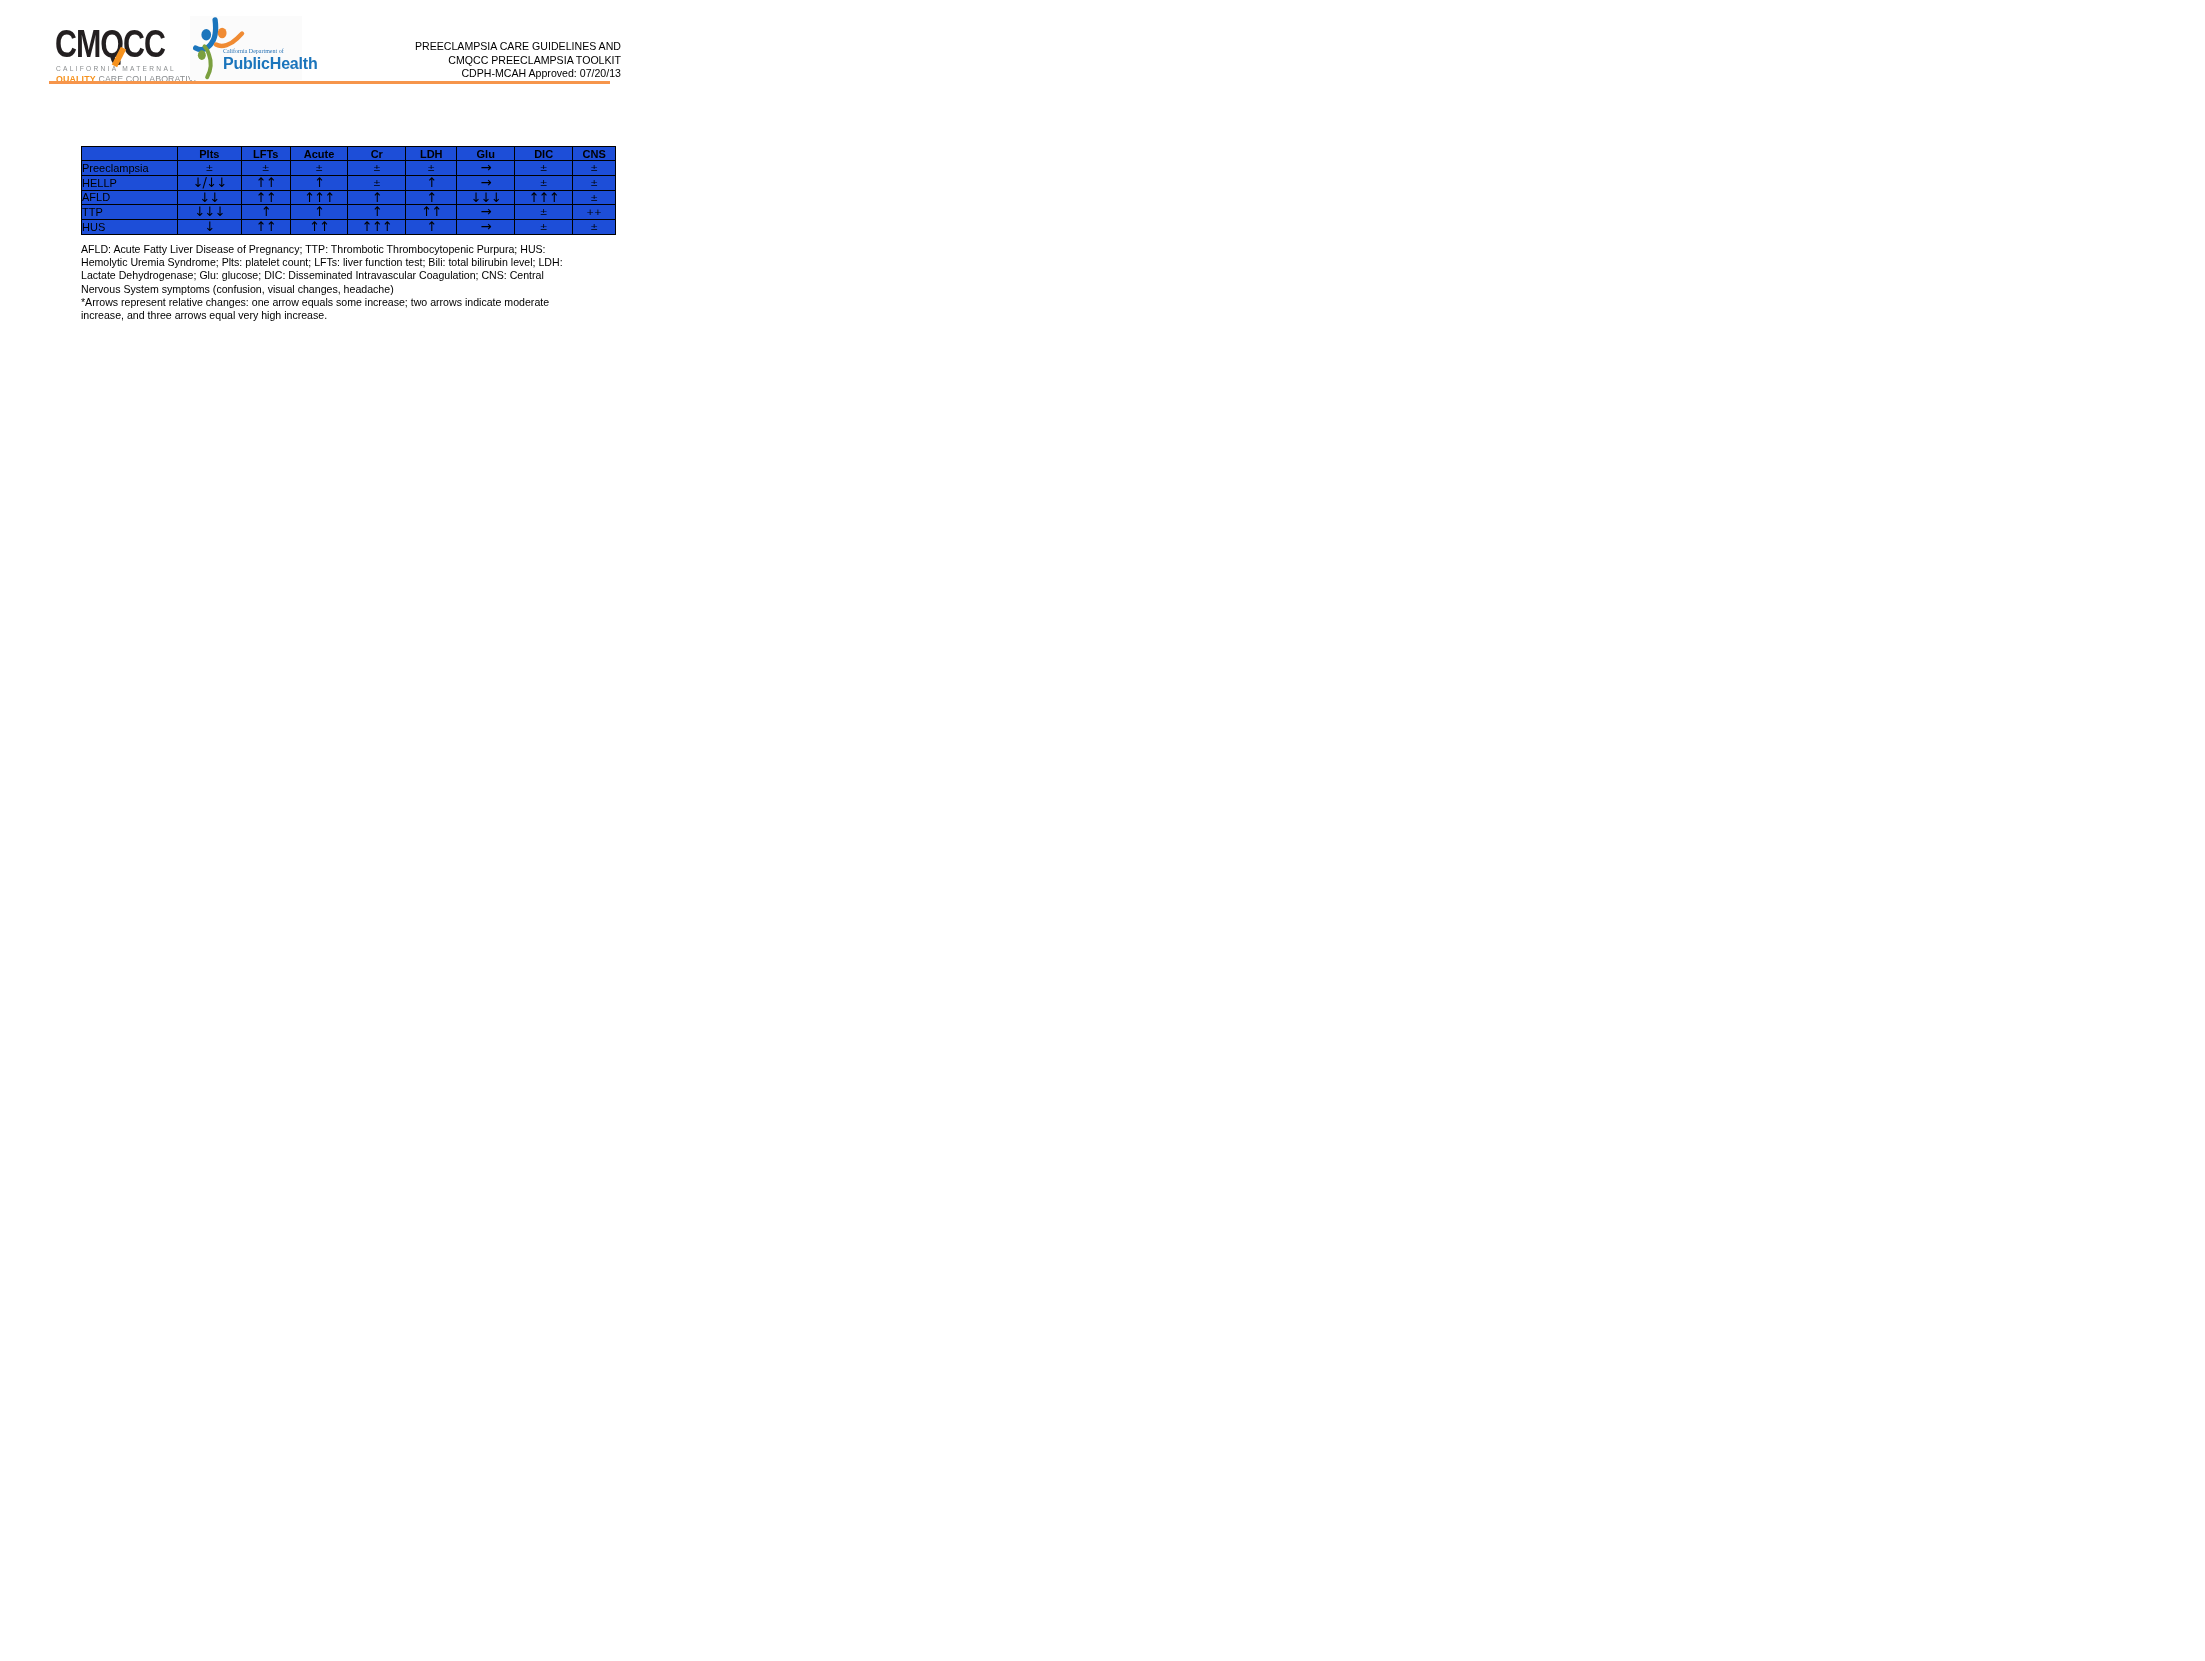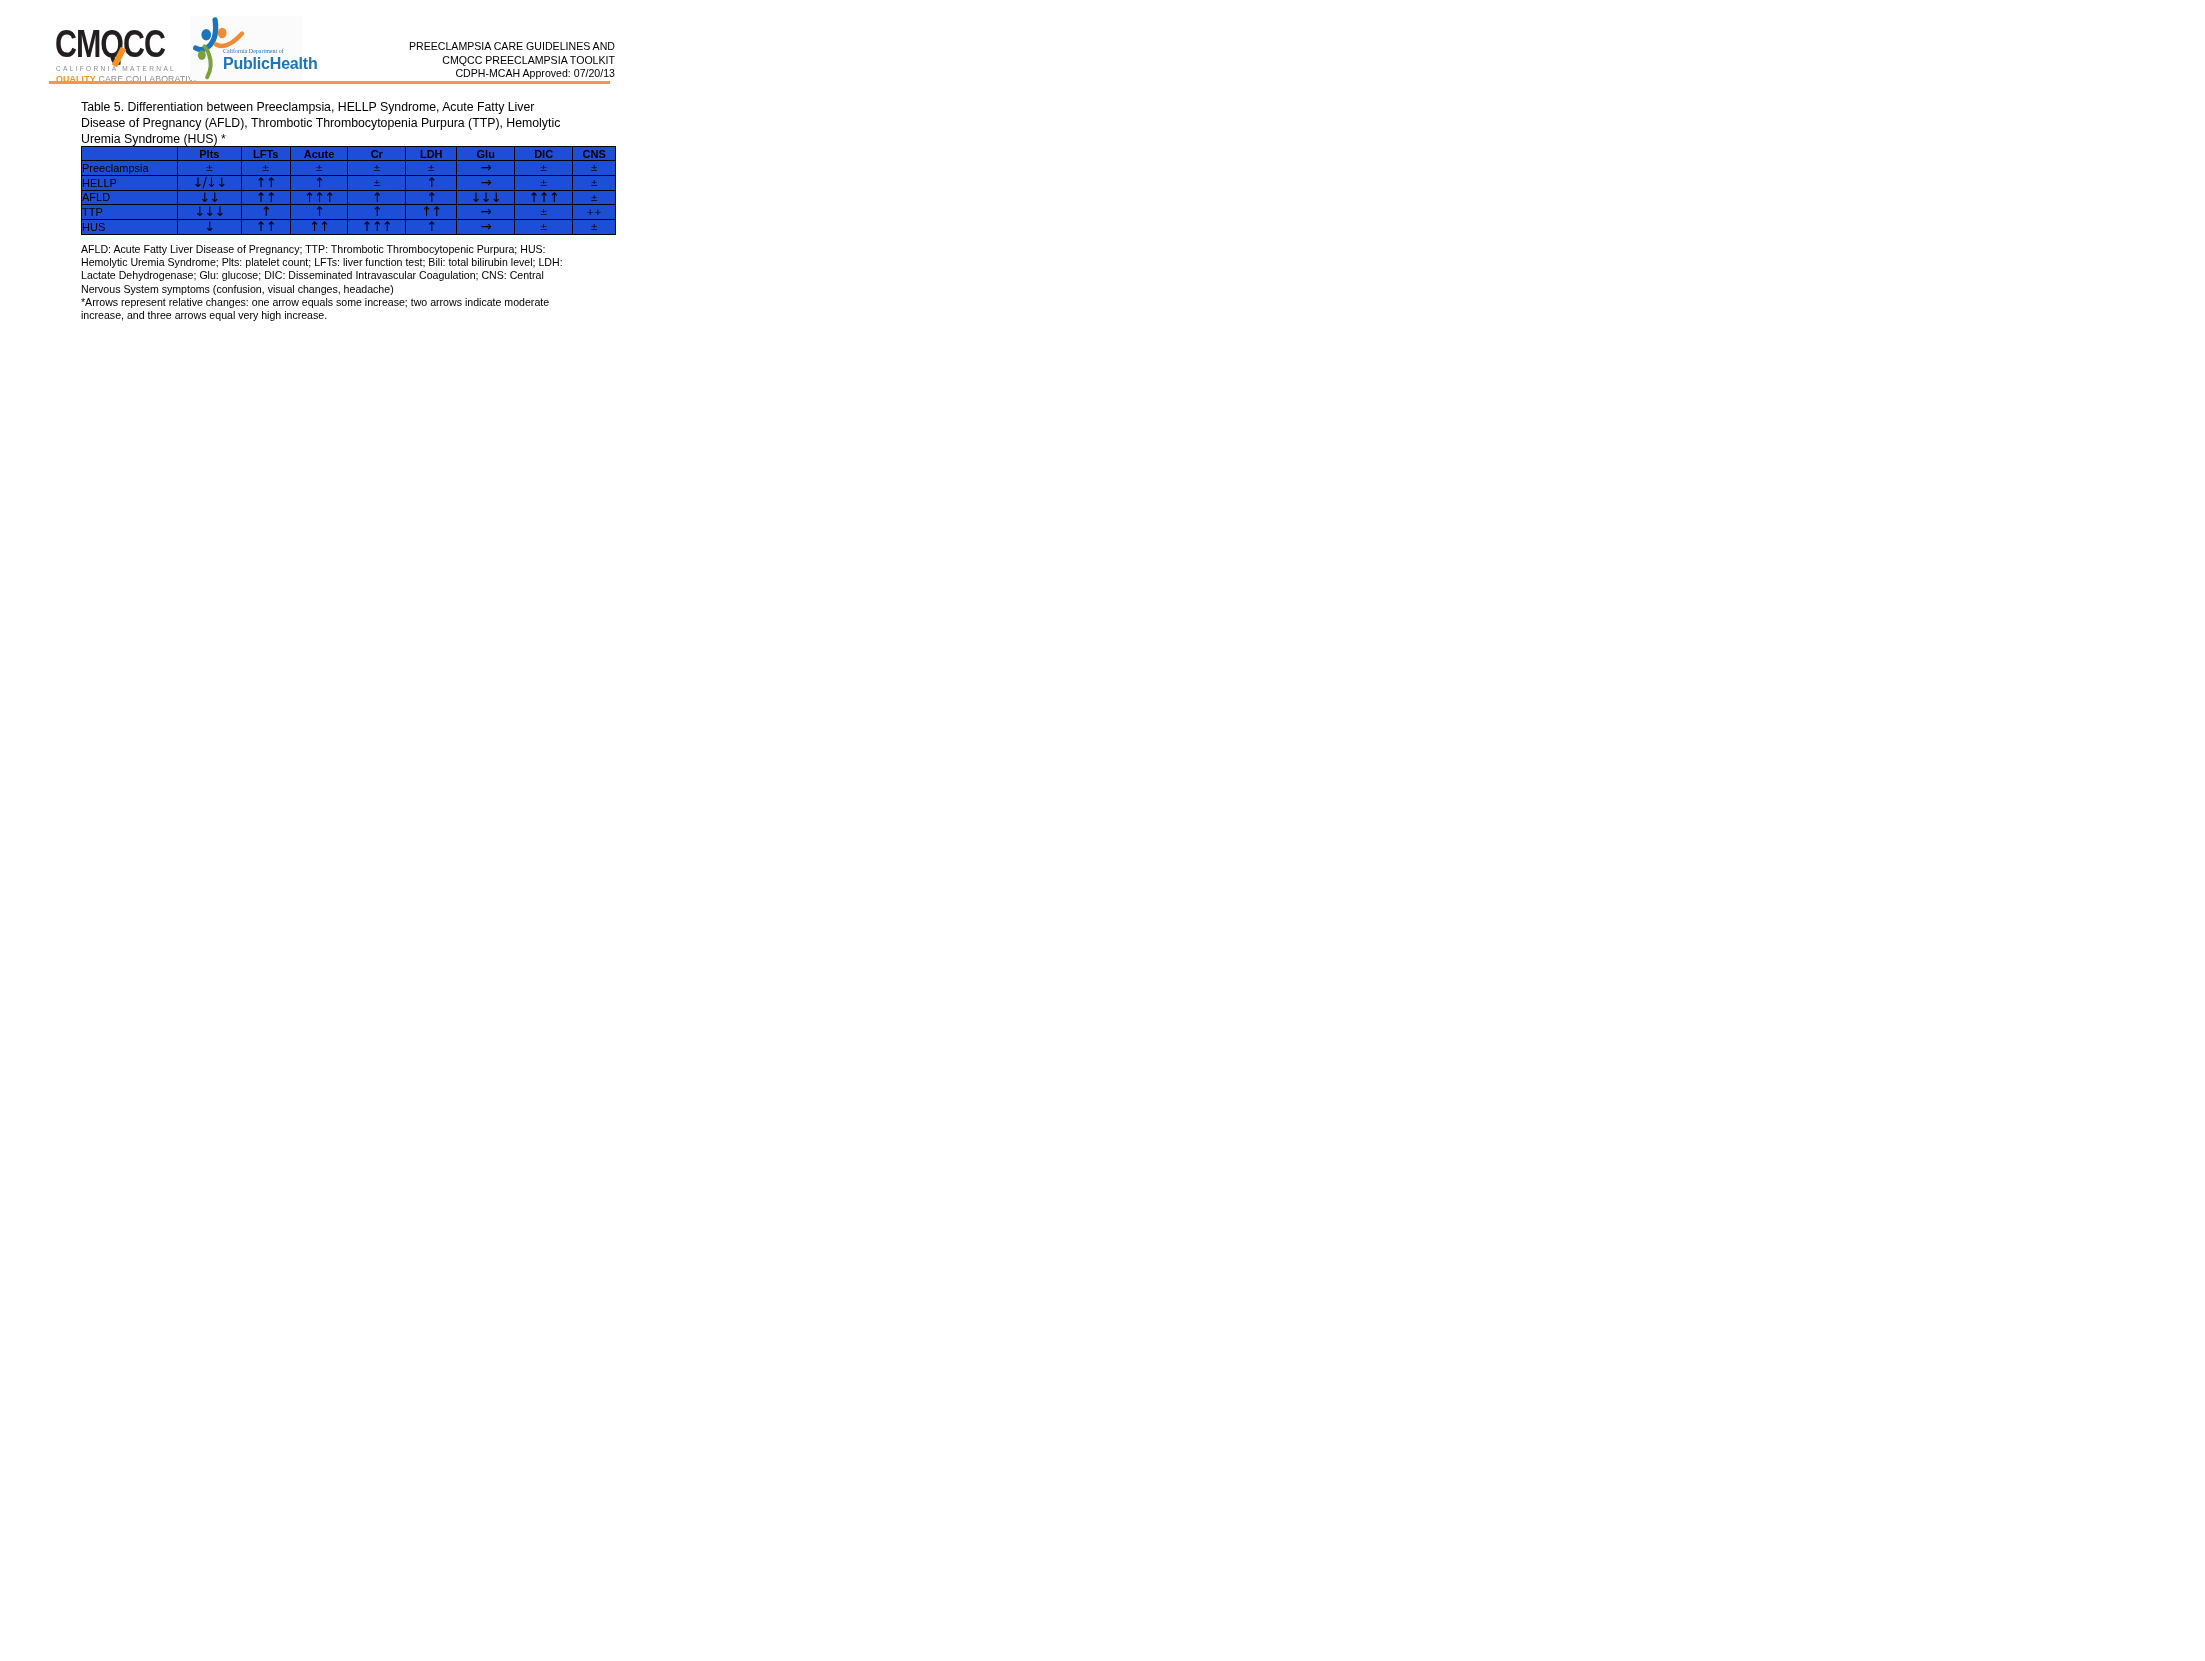--- a/index.html
+++ b/index.html
@@ -48,21 +48,21 @@
     font-size:6px; color:#2A73B5; white-space:nowrap;
   }
   .cdph-line2 {
     position:absolute; left:33px; top:39px;
     font-size:16px; font-weight:bold; color:#1B75BC;
     letter-spacing:-0.2px; white-space:nowrap;
   }
 
   
   .doc-meta {
-    position:absolute; right:63px; top:40px;
+    position:absolute; right:57px; top:40px;
     text-align:right; font-size:10.6px; line-height:13.7px; color:#000;
     white-space:nowrap;
   }
 
   
   .orange-rule {
     position:absolute; left:49px; top:81px;
     width:561px; height:2.6px; background:#F6954B;
   }
 
@@ -126,25 +126,20 @@
   </div>
 
   <div class="doc-meta">
     <div>PREECLAMPSIA CARE GUIDELINES AND</div>
     <div>CMQCC PREECLAMPSIA TOOLKIT</div>
     <div>CDPH-MCAH Approved: 07/20/13</div>
   </div>
 
   <div class="orange-rule"></div>
 
-  <div class="table-title">
-    <div>Table 5. Differentiation between Preeclampsia, HELLP Syndrome, Acute Fatty Liver</div>
-    <div>Disease of Pregnancy (AFLD), Thrombotic Thrombocytopenia Purpura (TTP), Hemolytic</div>
-    <div>Uremia Syndrome (HUS) *</div>
-  </div>
 
   <table class="diff">
     <colgroup>
       <col style="width:18.0%">
         <col style="width:11.9%">
         <col style="width:9.2%">
       <col style="width:10.8%">
         <col style="width:10.8%">
         <col style="width:9.6%">
       <col style="width:10.8%">

